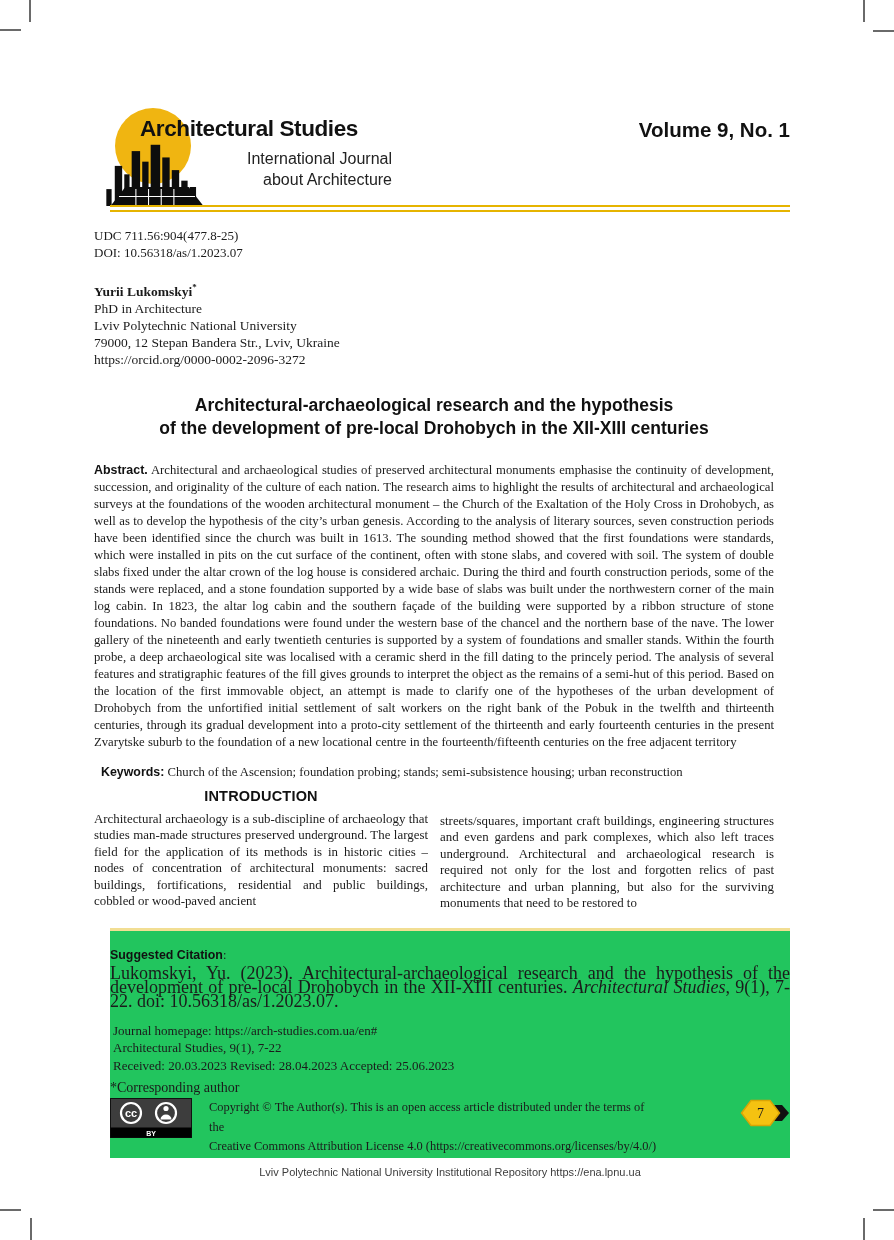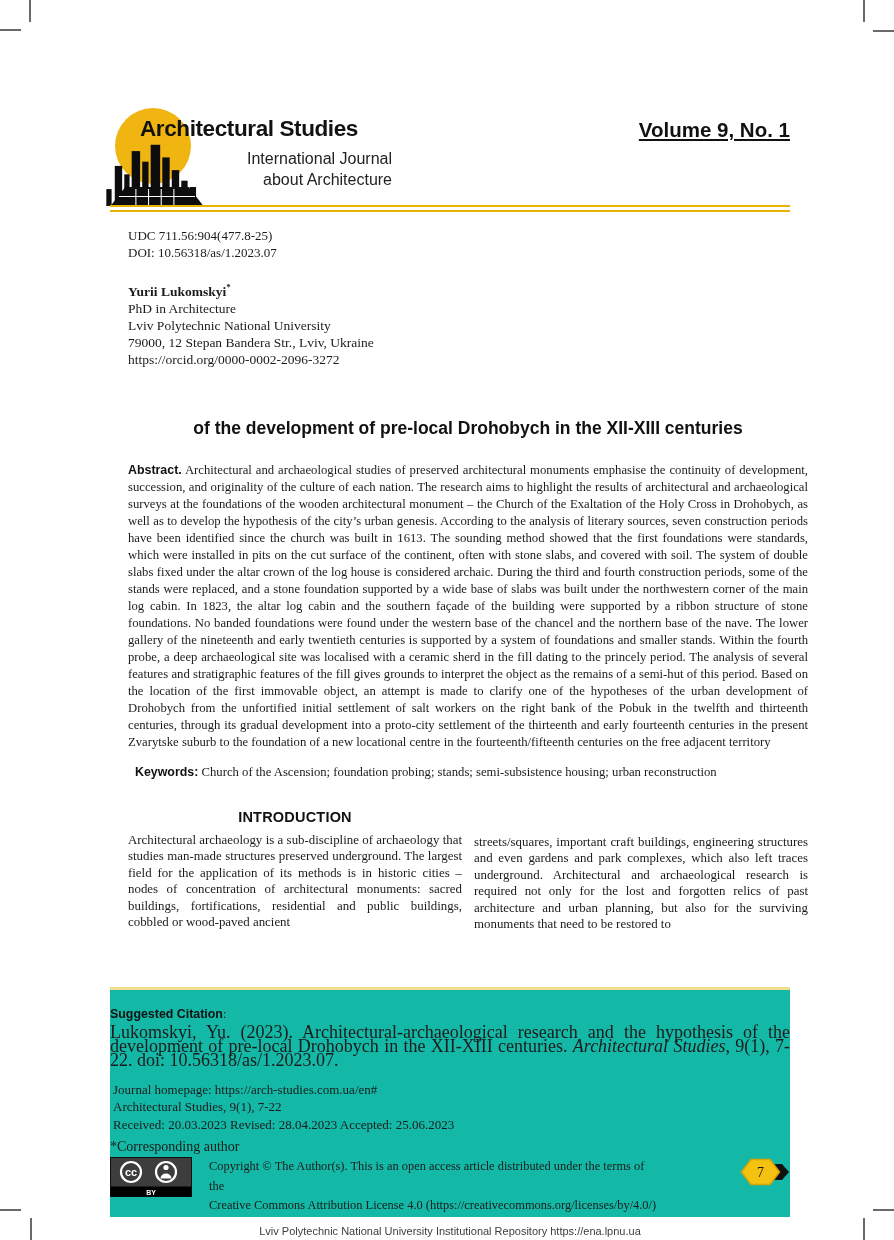--- a/index.html
+++ b/index.html
@@ -27,46 +27,46 @@
   .m-br-v{left:863px; bottom:0; width:2px; height:22px;}
 
   
   .header{position:absolute; left:110px; top:102px; width:680px; height:100px;}
   .logo{position:absolute; left:0; top:0; width:100px; height:102px;}
   .logo-circle{position:absolute; left:5px; top:6px; width:76px; height:76px; border-radius:50%; background:var(--accent);}
   .logo-skyline{position:absolute; left:-4px; top:28px; width:102px; height:76px;}
   .title-block{position:absolute; left:30px; top:14px; width:252px;}
   .journal-title{font-family:"Liberation Sans", sans-serif; font-weight:bold; font-size:22.5px; letter-spacing:-0.4px; color:#111;}
   .journal-subtitle{margin-top:6px; text-align:right; font-family:"Liberation Sans", sans-serif; font-size:16px; line-height:21px; color:#222;}
-  .volume{position:absolute; right:0; top:16px; font-family:"Liberation Sans", sans-serif; font-weight:bold; font-size:20.5px; color:#111;text-decoration:underline;}
+  .volume{position:absolute; right:0; top:16px; font-family:"Liberation Sans", sans-serif; font-weight:bold; font-size:20.5px; color:#111;}
 
   .rule-double{position:absolute; left:110px; top:205px; width:680px; height:3px;
     border-top:2px solid var(--rule); border-bottom:2px solid var(--rule);}
 
   
-  .main{position:absolute; left:128px; top:227px; width:680px; height:754px; overflow:hidden;}
+  .main{position:absolute; left:94px; top:227px; width:680px; height:754px; overflow:hidden;}
   .meta-line{font-size:13px; line-height:17px; margin:0;}
   .author{margin-top:18px;}
   .author-name{font-size:13.5px; font-weight:bold; line-height:17px;}
   .author-name sup{font-size:9px;}
   .author-line{font-size:13.5px; line-height:17px;}
   .article-title{margin:26px 0 0 0; text-align:center; font-family:"Liberation Sans", sans-serif;
     font-weight:bold; font-size:17.5px; line-height:23px; color:#111;}
   .abstract{margin:22px 0 0 0; text-align:justify; font-size:12.7px; line-height:17px; hyphens:auto;}
   .lbl-sans{font-family:"Liberation Sans", sans-serif; font-weight:bold; font-size:12.4px; color:#111;}
   .keywords{margin:13px 0 0 7px; text-align:justify; font-size:12.7px; line-height:17px;}
-  .intro{margin-top:28px; display:flex; gap:12px;}
+  .intro{margin-top:7px; display:flex; gap:12px;}
   .intro .col{width:334px;}
   .intro h2{margin:0 0 7px 0; text-align:center; font-family:"Liberation Sans", sans-serif;
     font-weight:bold; font-size:14.5px; color:#111; letter-spacing:0.2px;}
   .intro p{margin:0; text-align:justify; font-size:12.9px; line-height:16.6px; hyphens:auto;}
   .intro .col-right{padding-top:25px;}
 
   
-  .footer{position:absolute; left:110px; top:987px; width:680px; height:230px; background:#14b8a6; z-index:2;}
+  .footer{position:absolute; left:110px; top:928px; width:680px; height:230px; background:#22c55e; z-index:2;}
   .rule-thin{width:680px; height:2.5px; background:var(--palerule);}
   .cit-label{margin-top:16px; font-size:12.5px; line-height:17px;}
   .citation-text{margin:2px 0 0 0; text-align:justify; font-size:18px; line-height:14px;}
   .journal-info{margin-top:14px; padding-left:3px;}
   .journal-info div{font-size:13px; line-height:17.5px;}
   .corresponding{margin-top:7px; font-size:14px; line-height:13px;}
   .footer-row{margin-top:4px; display:flex; align-items:flex-start;}
   .cc-badge{width:82px; height:40px; flex:0 0 auto;}
   .copyright{margin:0 0 0 17px; font-size:12.4px; line-height:19.5px; width:452px;}
   .page-badge{margin-left:auto; width:50px; height:30px; flex:0 0 auto;}
@@ -133,21 +133,21 @@
       <div class="author-name">
         <span>Yurii Lukomskyi</span><sup>*</sup>
       </div>
       <div class="author-line">PhD in Architecture</div>
       <div class="author-line">Lviv Polytechnic National University</div>
       <div class="author-line">79000, 12 Stepan Bandera Str., Lviv, Ukraine</div>
       <div class="author-line">https://orcid.org/0000-0002-2096-3272</div>
     </div>
 
     <h1 class="article-title">
-      <br>
+      <span>Architectural-archaeological research and the hypothesis</span><br>
       <span>of the development of pre-local Drohobych in the XII-XIII centuries</span>
     </h1>
 
     <p class="abstract"><span class="lbl-sans">Abstract.</span> <span>Architectural and archaeological studies of preserved architectural monuments emphasise the continuity of development, succession, and originality of the culture of each nation. The research aims to highlight the results of architectural and archaeological surveys at the foundations of the wooden architectural monument – the Church of the Exaltation of the Holy Cross in Drohobych, as well as to develop the hypothesis of the city’s urban genesis. According to the analysis of literary sources, seven construction periods have been identified since the church was built in 1613. The sounding method showed that the first foundations were standards, which were installed in pits on the cut surface of the continent, often with stone slabs, and covered with soil. The system of double slabs fixed under the altar crown of the log house is considered archaic. During the third and fourth construction periods, some of the stands were replaced, and a stone foundation supported by a wide base of slabs was built under the northwestern corner of the main log cabin. In 1823, the altar log cabin and the southern façade of the building were supported by a ribbon structure of stone foundations. No banded foundations were found under the western base of the chancel and the northern base of the nave. The lower gallery of the nineteenth and early twentieth centuries is supported by a system of foundations and smaller stands. Within the fourth probe, a deep archaeological site was localised with a ceramic sherd in the fill dating to the princely period. The analysis of several features and stratigraphic features of the fill gives grounds to interpret the object as the remains of a semi-hut of this period. Based on the location of the first immovable object, an attempt is made to clarify one of the hypotheses of the urban development of Drohobych from the unfortified initial settlement of salt workers on the right bank of the Pobuk in the twelfth and thirteenth centuries, through its gradual development into a proto-city settlement of the thirteenth and early fourteenth centuries in the present Zvarytske suburb to the foundation of a new locational centre in the fourteenth/fifteenth centuries on the free adjacent territory</span></p>
 
     <p class="keywords"><span class="lbl-sans">Keywords:</span> <span>Church of the Ascension; foundation probing; stands; semi-subsistence housing; urban reconstruction</span></p>
 
     <div class="intro">
       <div class="col">
         <h2>INTRODUCTION</h2>

